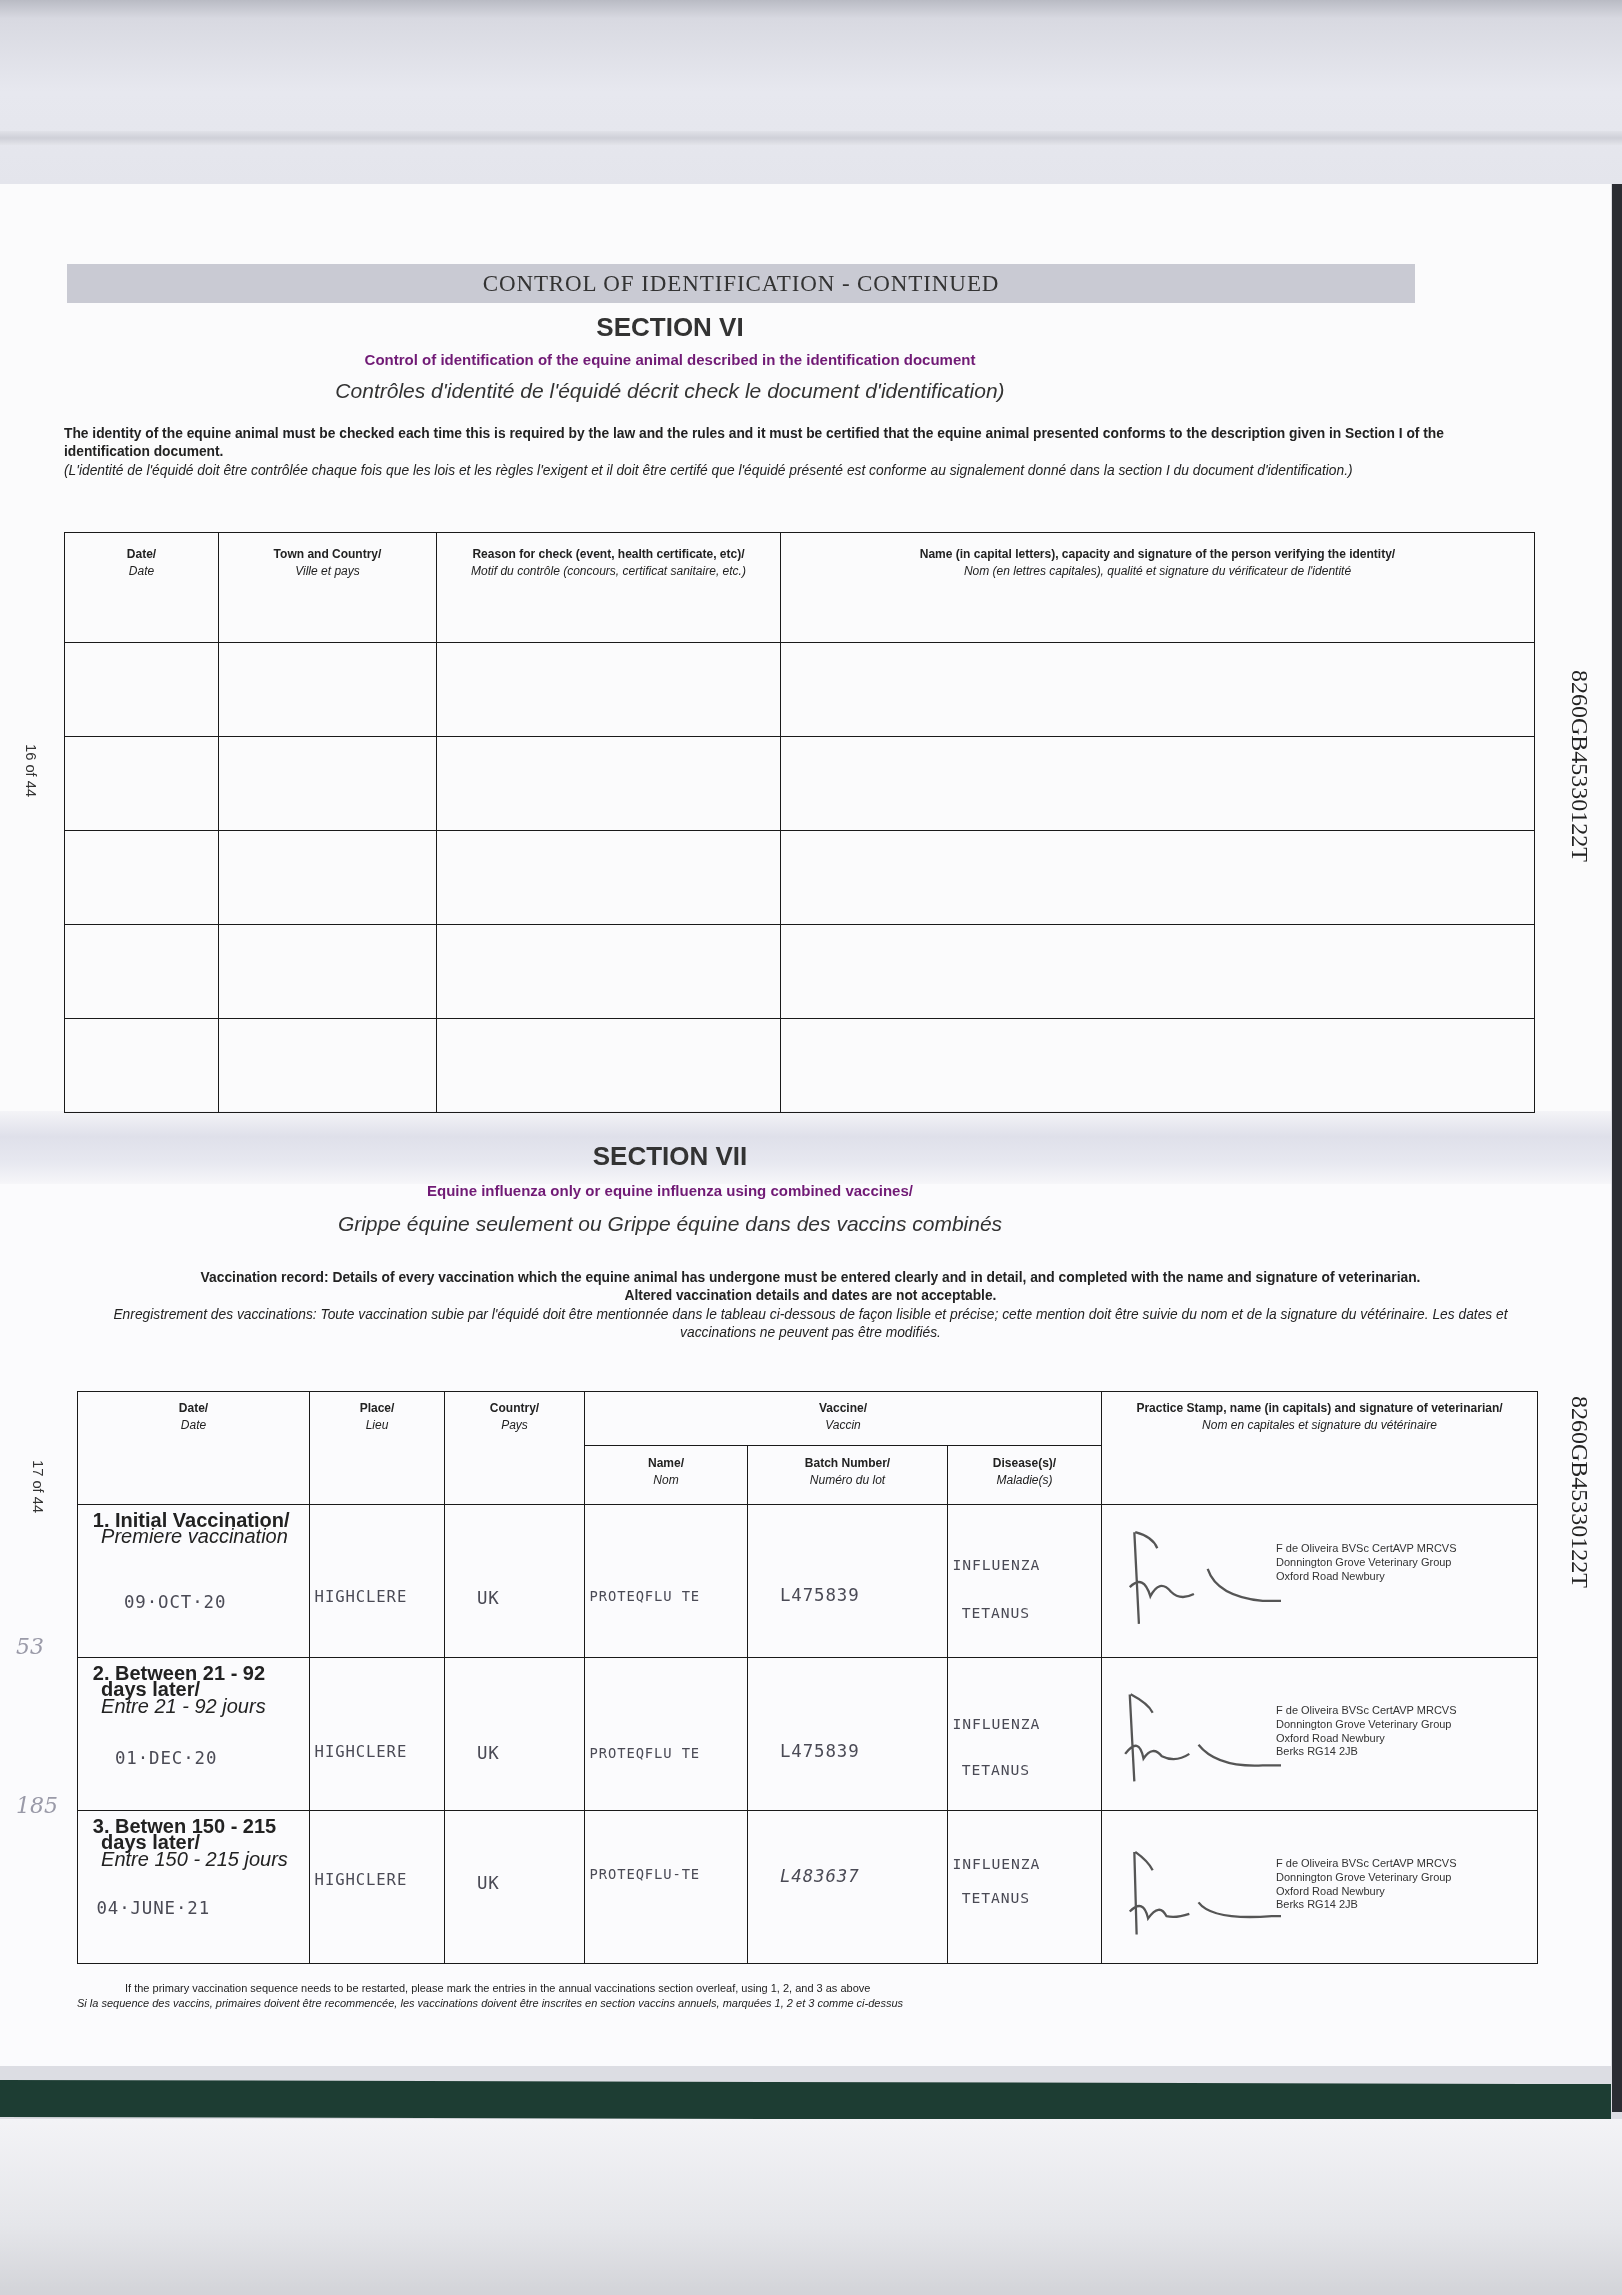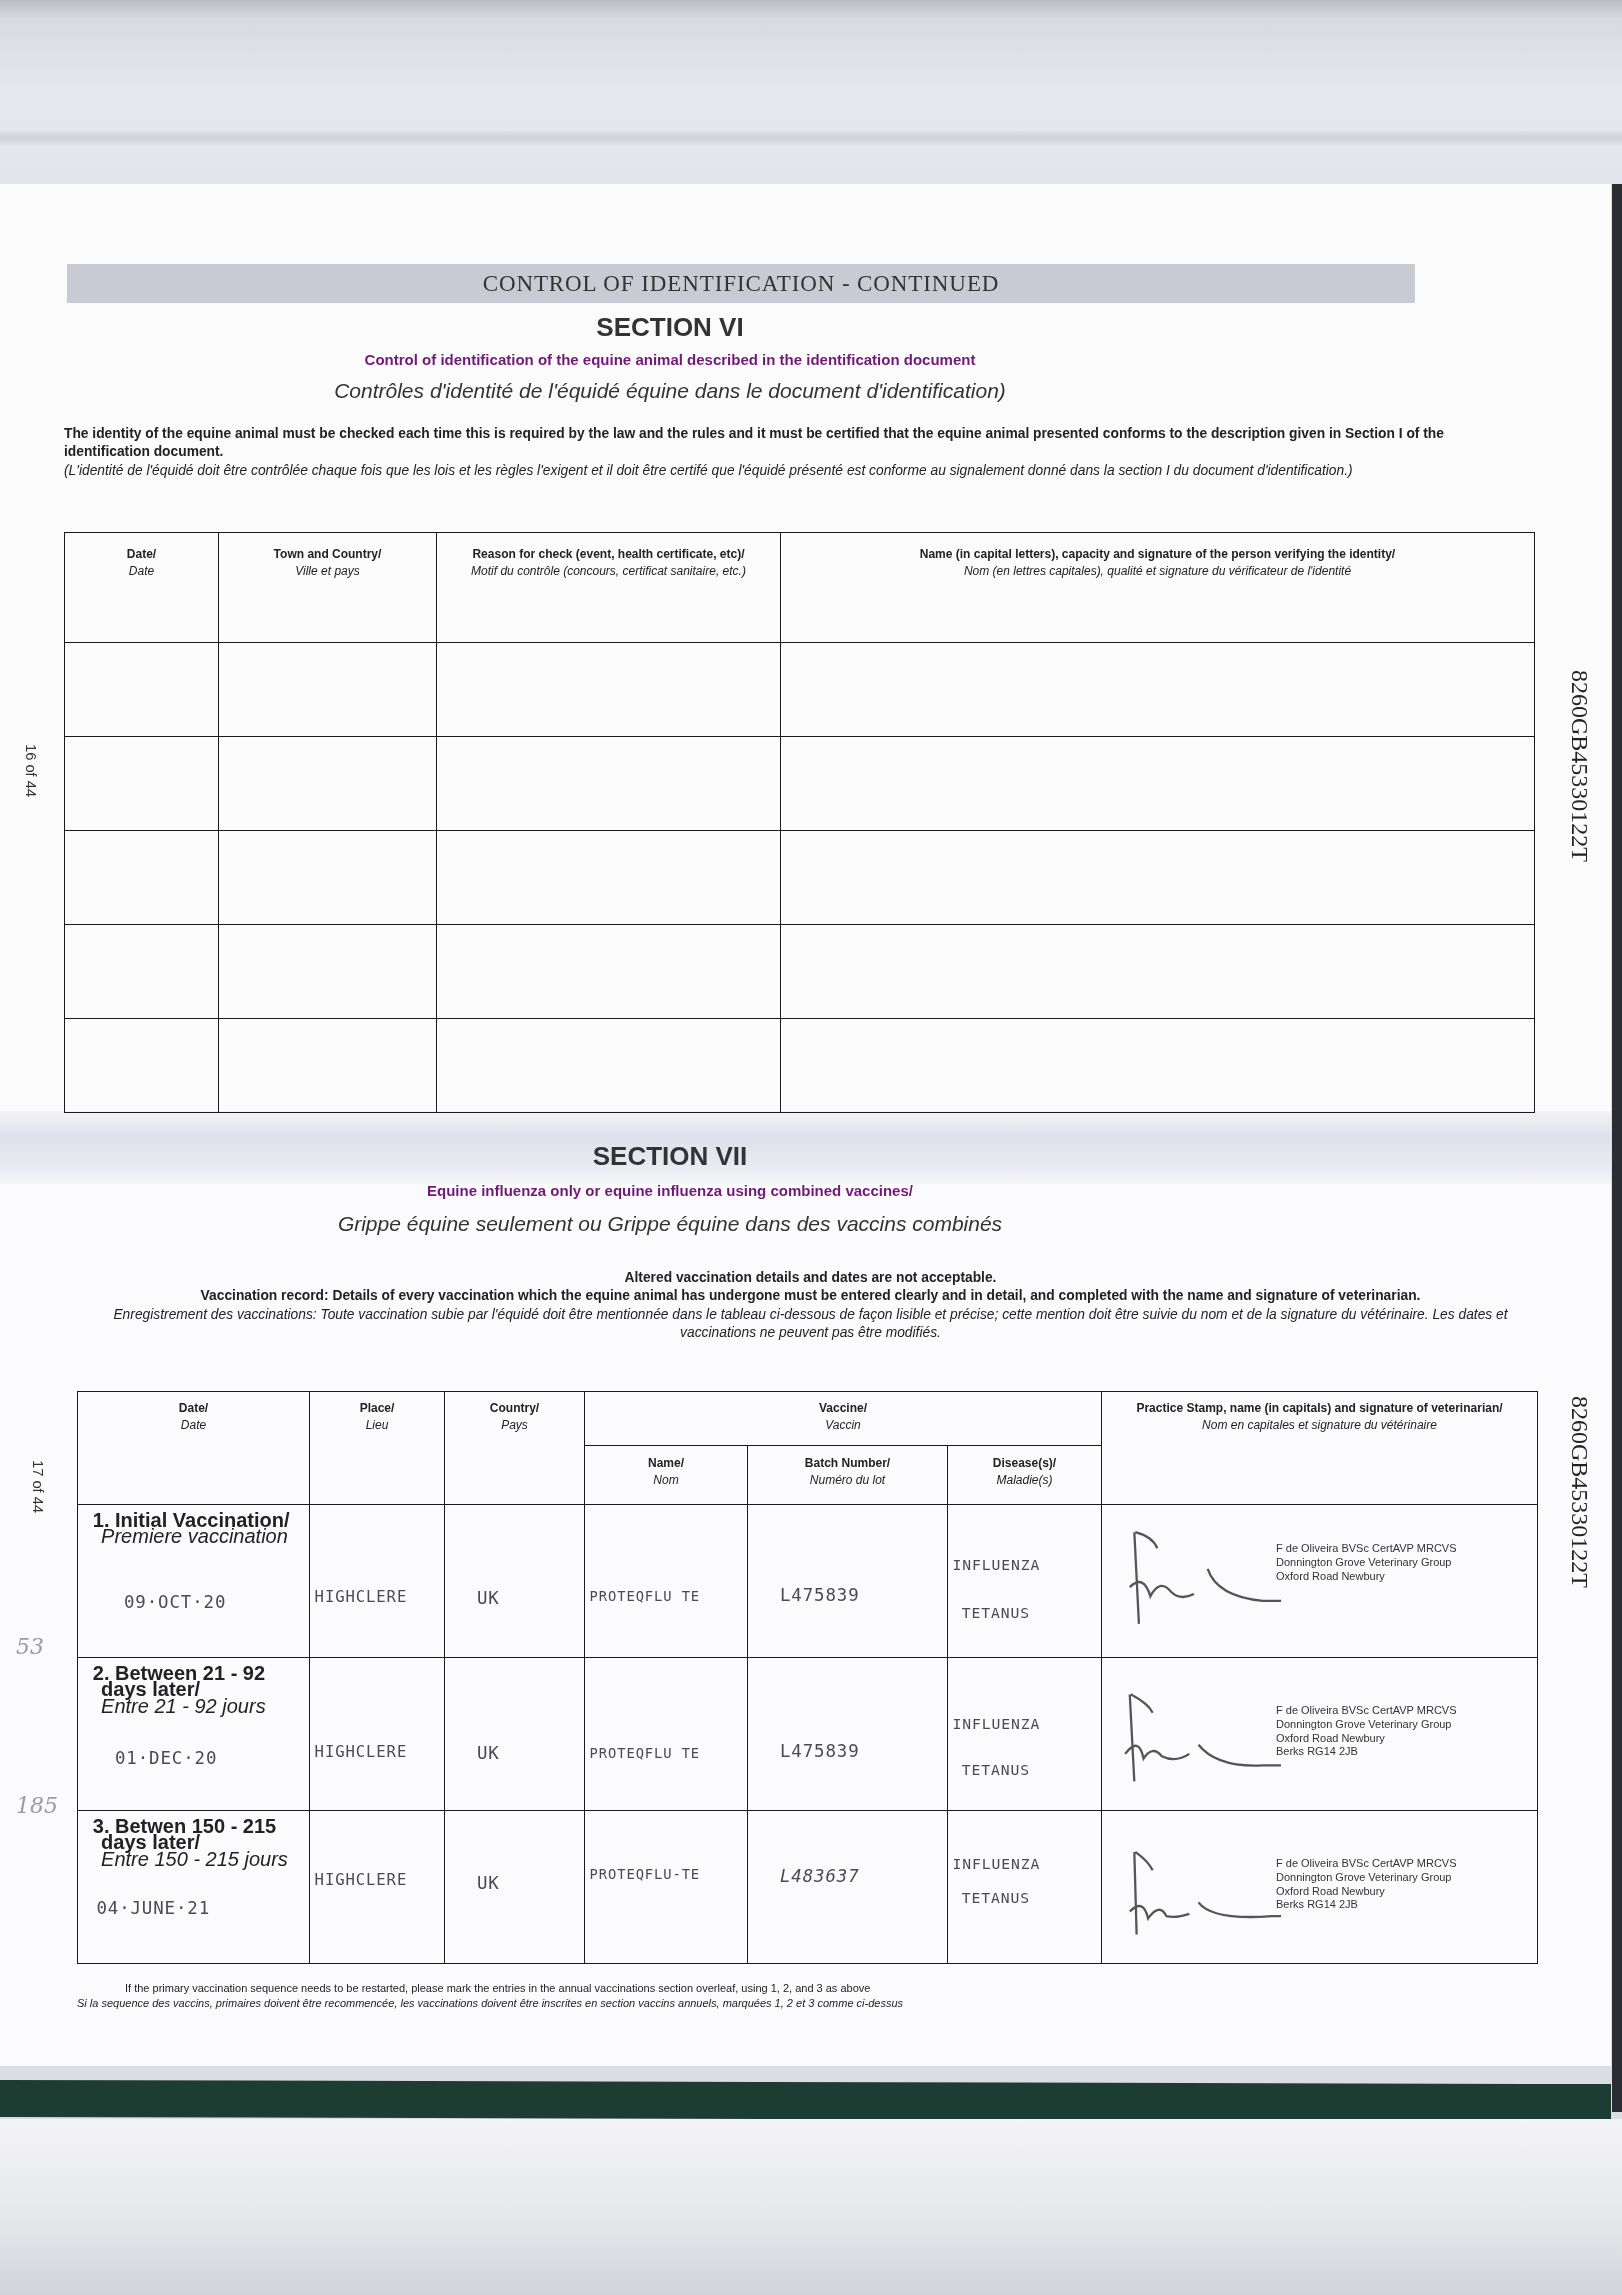--- a/index.html
+++ b/index.html
@@ -110,21 +110,21 @@
 <div class="cover-band"></div>
 <div class="scan-bottom"></div>
 <div class="right-edge"></div>
 
 <div class="banner">
   <span>CONTROL OF IDENTIFICATION - CONTINUED</span>
 </div>
 
 <div class="center sec-title" style="top:312px;">SECTION VI</div>
 <div class="center sub-en" style="top:351px;">Control of identification of the equine animal described in the identification document</div>
-<div class="center sub-fr" style="top:379px;">Contrôles d'identité de l'équidé équine dans le document d'identification)</div>
+<div class="center sub-fr" style="top:379px;">Contrôles d'identité de l'équidé décrit check le document d'identification)</div>
 
 <div class="intro" style="top:425px;">
   <div class="b">The identity of the equine animal must be checked each time this is required by the law and the rules and it must be certified that the equine animal presented conforms to the description given in Section I of the identification document.</div>
   <div class="i">(L'identité de l'équidé doit être contrôlée chaque fois que les lois et les règles l'exigent et il doit être certifé que l'équidé présenté est conforme au signalement donné dans la section I du document d'identification.)</div>
 </div>
 
 <table class="t6">
   <colgroup>
     <col style="width:154px">
       <col style="width:218px">
@@ -181,22 +181,22 @@
     <td></td>
   </tr>
 </tbody>
   </table>
 
 <div class="center sec-title" style="top:1141px;">SECTION VII</div>
 <div class="center sub-en" style="top:1182px;">Equine influenza only or equine influenza using combined vaccines/</div>
 <div class="center sub-fr" style="top:1212px;font-weight:normal;">Grippe équine seulement ou Grippe équine dans des vaccins combinés</div>
 
 <div class="intro" style="top:1269px;left:83px;width:1455px;text-align:center;">
+  <div class="b">Vaccination record: Details of every vaccination which the equine animal has undergone must be entered clearly and in detail, and completed with the name and signature of veterinarian.</div>
   <div class="b">Altered vaccination details and dates are not acceptable.</div>
-  <div class="b">Vaccination record: Details of every vaccination which the equine animal has undergone must be entered clearly and in detail, and completed with the name and signature of veterinarian.</div>
   <div class="i">Enregistrement des vaccinations: Toute vaccination subie par l'équidé doit être mentionnée dans le tableau ci-dessous de façon lisible et précise; cette mention doit être suivie du nom et de la signature du vétérinaire. Les dates et vaccinations ne peuvent pas être modifiés.</div>
 </div>
 
 <table class="t7">
   <colgroup>
     <col style="width:232px">
       <col style="width:135px">
       <col style="width:140px">
     <col style="width:163px">
       <col style="width:200px">

